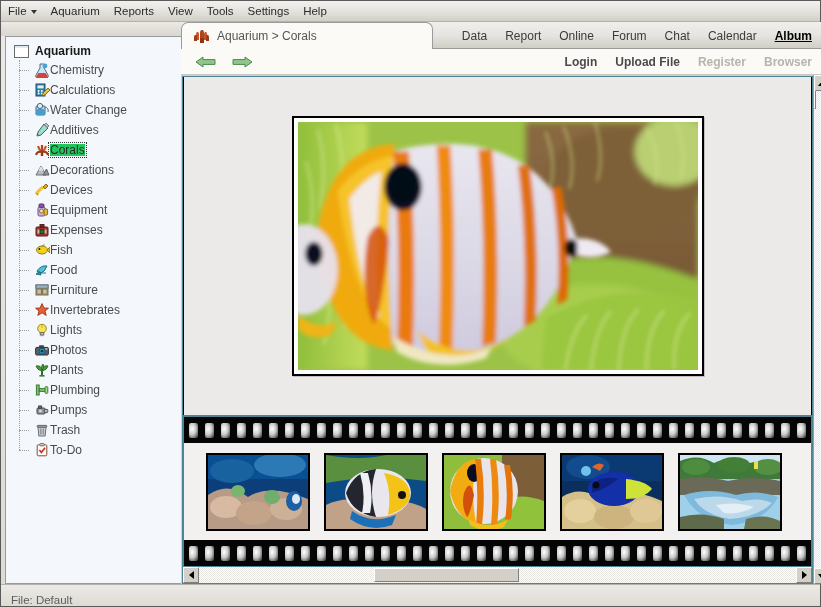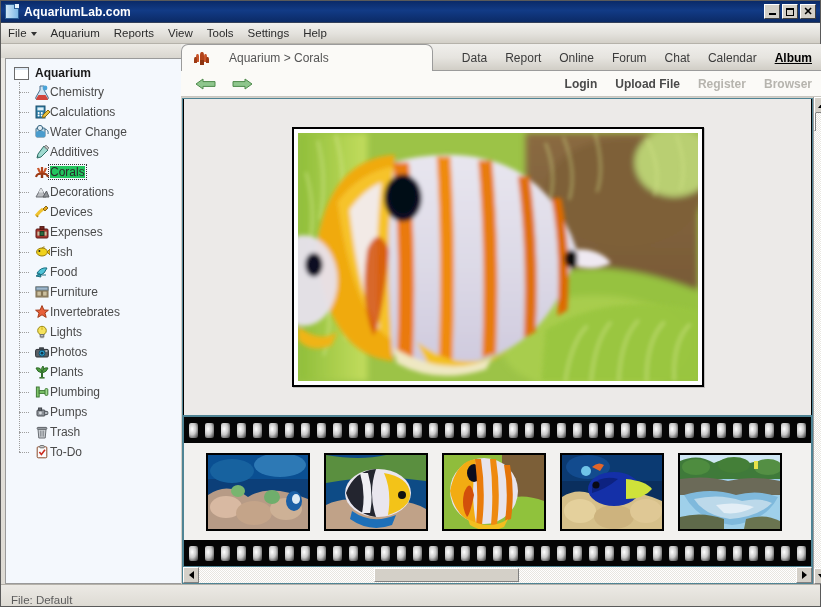--- a/index.html
+++ b/index.html
@@ -135,21 +135,21 @@
   #tabstrip {
     flex: 0 0 27px; height: 27px; position: relative;
     background: linear-gradient(to bottom,#f0efec 0%,#e6e4df 50%,#cfccc4 100%);
     display: flex; align-items: flex-end;
   }
   #doctab {
     width: 252px; height: 27px;
     background: #fbfaf7;
     border: 1px solid #9b9b9b; border-bottom: none;
     border-radius: 7px 7px 0 0;
-    display: flex; align-items: center; gap: 19px;
+    display: flex; align-items: center; gap: 7px;
     padding-left: 12px; position: relative; z-index: 3;
   }
   #doctab .tab-label { font-size: 12px; color: #555; }
   .coral-ico { width: 16px; height: 15px; position: relative; flex:0 0 16px; }
   .coral-ico i {
     position: absolute; background: #b2441b; border-radius: 40% 40% 10% 10%;
   }
   #toptabs {
     flex: 1 1 auto; display: flex; align-items: center; justify-content: flex-end;
     gap: 0px; padding-right: 8px; height: 26px;
@@ -260,38 +260,20 @@
     border-top: 1px solid #b5b2aa;
     display: flex; align-items: flex-end; padding-left: 10px;
     font-size: 11.5px; color: #5c5c5c;
   }
 </style>
 </head>
 <body>
 
 <div id="window">
 
-  <div id="titlebar">
-    <span class="tb-icon">
-      <span class="pg"></span>
-        <span class="fold"></span>
-    </span>
-    <span id="title-text">AquariumLab.com</span>
-    <span class="winbtns">
-      <span class="winbtn">
-          <span class="mn"></span>
-        </span>
-      <span class="winbtn">
-          <span class="mx"></span>
-        </span>
-      <span class="winbtn">
-          <span class="cl">✕</span>
-        </span>
-    </span>
-  </div>
 
   <div id="menubar">
     <div class="menu-item">
       <span>File</span>
       <span class="caret-d"></span>
     </div>
     <div class="menu-item">
         <span>Aquarium</span>
       </div>
     <div class="menu-item">
@@ -377,20 +359,29 @@
                 </svg></span>
               <span class="lbl">Decorations</span>
             </div>
             <div class="tree-item">
               <span class="ti"><svg width="16" height="16" viewBox="0 0 16 16" aria-hidden="true">
                   <path d="M2 12 q3 -4 7 -7" stroke="#f0c330" stroke-width="3.2" fill="none"></path>
                   <path d="M9 5 l3 -3 2 2 -3 3 Z" fill="#e4a61c" stroke="#8a6a14"></path>
                   <path d="M2.5 11.5 l1.6 1.6" stroke="#b08a18" stroke-width="1.4"></path>
                 </svg></span>
               <span class="lbl">Devices</span>
+            </div>
+            <div class="tree-item">
+              <span class="ti"><svg width="16" height="16" viewBox="0 0 16 16" aria-hidden="true">
+                  <rect x="4" y="5" width="7" height="9" rx="1.4" fill="#c9b0e0" stroke="#6b4e8a"></rect>
+                  <rect x="5" y="2" width="5" height="3.2" rx="1" fill="#8f5ab6" stroke="#4d2d70"></rect>
+                  <circle cx="7.5" cy="9" r="2" fill="#f3e4a0" stroke="#8a7a30"></circle>
+                  <rect x="10" y="7" width="3.6" height="6" rx="1" fill="#e2b84a" stroke="#8a6a14"></rect>
+                </svg></span>
+              <span class="lbl">Equipment</span>
             </div>
             <div class="tree-item">
               <span class="ti"><svg width="16" height="16" viewBox="0 0 16 16" aria-hidden="true">
                   <rect x="2" y="5" width="12" height="9" rx="1" fill="#a8352c" stroke="#5d1b16"></rect>
                   <rect x="6" y="2.6" width="4" height="2.6" fill="#7f2a22" stroke="#4d1511"></rect>
                   <rect x="6" y="7.6" width="4" height="4" fill="#2c6b3e" stroke="#163a22"></rect>
                   <rect x="3.4" y="7.6" width="2" height="4" fill="#c8bda0"></rect>
                   <rect x="10.6" y="7.6" width="2" height="4" fill="#c8bda0"></rect>
                 </svg></span>
               <span class="lbl">Expenses</span>

